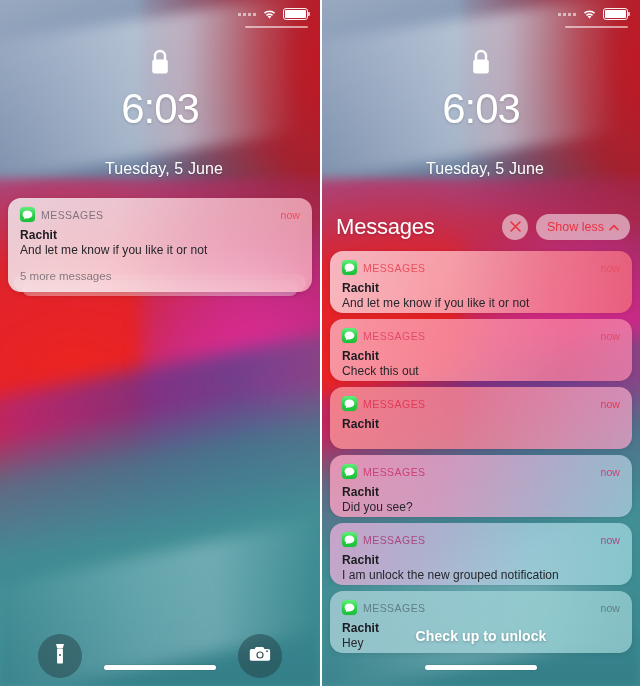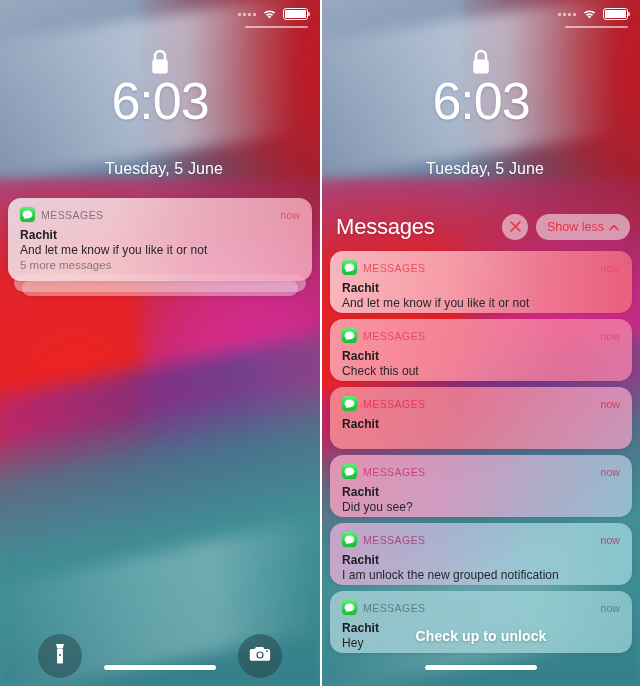--- a/index.html
+++ b/index.html
@@ -106,22 +106,22 @@
   .battery i { display:block; width:100%; height:100%; background:#fff; border-radius:1px; }
   .sb-underline {
     position:absolute; top:26px; right:12px; width:63px; height:2px;
     background:rgba(255,255,255,.55); border-radius:1px; z-index:30;
   }
 
   
   .lock-icon { position:absolute; top:48px; left:0; right:0; text-align:center; z-index:20; }
   .lock-icon svg { display:inline-block; }
   .clock {
-    position:absolute; top:75px; left:0; right:0; text-align:center; z-index:20;
-    color:#fff; font-size:52px; font-weight:200; letter-spacing:-1px; line-height:1;
+    position:absolute; top:88px; left:0; right:0; text-align:center; z-index:20;
+    color:#fff; font-size:42px; font-weight:200; letter-spacing:-1px; line-height:1;
     text-shadow:0 1px 3px rgba(0,0,0,.18);
   }
   .datetext {
     position:absolute; top:160px; left:8px; right:0; text-align:center; z-index:20;
     color:#fff; font-size:16px; font-weight:400; letter-spacing:.1px;
     text-shadow:0 1px 2px rgba(0,0,0,.18);
   }
 
   
   .notif {
@@ -139,21 +139,21 @@
     box-shadow:0 0 0 .5px rgba(0,0,0,.06);
   }
   .appicon svg { display:block; }
   .appname {
     font-size:10.5px; letter-spacing:.45px; font-weight:400;
     color:rgba(60,60,70,.62);
   }
   .nowlabel { font-size:10.5px; color:rgba(60,60,70,.55); letter-spacing:.1px; }
   .sender { font-size:12px; font-weight:700; color:#1b1b20; margin-top:6px; letter-spacing:.05px; }
   .msgbody { font-size:12px; color:#26262c; margin-top:1px; letter-spacing:.05px; }
-  .moremsgs { font-size:11.5px; color:rgba(60,60,70,.6); margin-top:2px; }
+  .moremsgs { font-size:11.5px; color:rgba(60,60,70,.6); margin-top:13px; }
 
   
   .stack-wrap { position:absolute; left:8px; right:8px; top:198px; z-index:25; }
   .stack-layer {
     position:absolute; left:0; right:0; border-radius:13px;
     background:rgba(255,255,255,.42);
     backdrop-filter:blur(14px);
     box-shadow:0 1px 4px rgba(0,0,0,.08);
   }
   .stack-layer.l1 { top:76px; left:6px; right:6px; height:18px; background:rgba(255,255,255,.40); }

